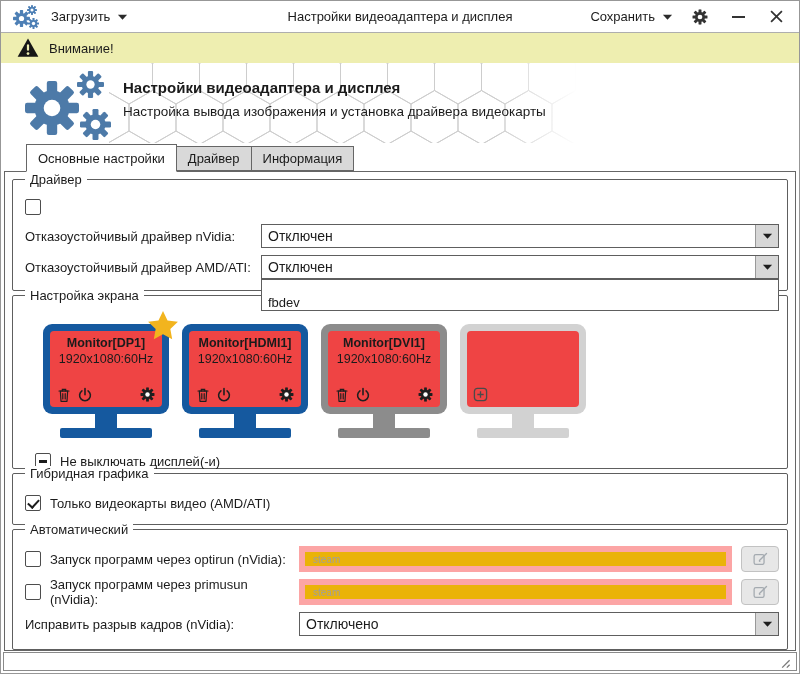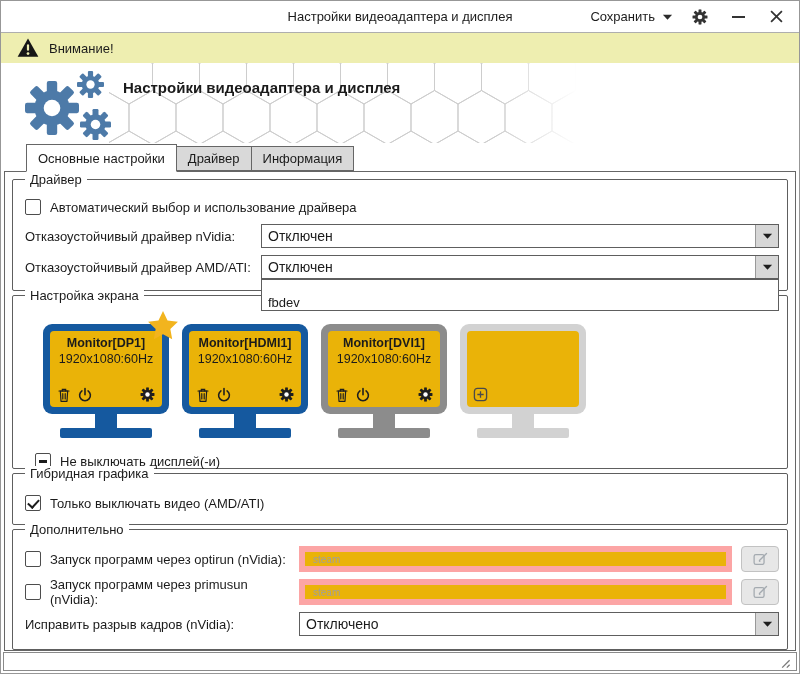--- a/index.html
+++ b/index.html
@@ -66,21 +66,21 @@
   .combo-wrap{ position:relative; display:flex; flex:1; }
   .ddlist{ position:absolute; top:100%; left:0; right:0; background:#fff; border:1px solid #5e5e5e;
            z-index:30; }
   .dditem{ font-size:13px; padding:15px 6px; height:22px; }
 
   
   .monitors{ display:flex; gap:13px; padding:12px 0 0 22px; height:130px; }
   .monitor{ position:relative; width:126px; }
   .mon-blue{ --mc:#15599f; } .mon-gray{ --mc:#8c8c8c; } .mon-light{ --mc:#d2d2d2; }
   .mon-body{ background:var(--mc); border-radius:9px; padding:7px; height:90px; }
-  .mon-inner{ background:#eab308; border-radius:4px; height:100%; padding:5px 6px 4px;
+  .mon-inner{ background:#ef4444; border-radius:4px; height:100%; padding:5px 6px 4px;
               display:flex; flex-direction:column; position:relative; }
   .mon-name{ font-size:12.5px; font-weight:700; text-align:center; }
   .mon-mode{ font-size:12.5px; text-align:center; margin-top:2px; }
   .mon-icons{ display:flex; align-items:center; gap:5px; margin-top:auto; color:#1f1f1f; }
   .mon-gear{ margin-left:auto; }
   .mon-neck{ width:22px; height:14px; background:var(--mc); margin:0 auto; }
   .mon-base{ width:92px; height:10px; background:var(--mc); margin:0 auto; border-radius:2px; }
   .primary-star{ position:absolute; top:-14px; right:-10px; color:#f2b41e; z-index:4; }
   .add-ic{ position:absolute; left:6px; bottom:5px; color:#4a4a4a; }
   .g2 .chk-row{ margin-top:8px; padding-left:14px; }
@@ -169,20 +169,33 @@
       <g stroke="currentColor" stroke-width="1.6" fill="none">
         <path d="M1 1l10 10M11 1L1 11"></path>
       </g>
     </symbol>
   </defs>
 </svg>
 
 <div class="window">
 
   <div class="titlebar">
+    <div class="tb-left">
+      <svg width="26" height="26" viewBox="0 0 26 26" style="color:#4d7fb5">
+        <use href="#sym-gear" x="0" y="6" width="17" height="17"></use>
+        <use href="#sym-gear" x="14" y="1" width="10" height="10"></use>
+        <use href="#sym-gear" x="15" y="14" width="11" height="11"></use>
+      </svg>
+      <div class="menu-btn">
+        <span>Загрузить</span>
+        <svg class="arrow-dn" viewBox="0 0 12 8">
+            <use href="#sym-arrow"></use>
+          </svg>
+      </div>
+    </div>
     <div class="tb-title">Настройки видеоадаптера и дисплея</div>
     <div class="tb-right">
       <div class="menu-btn">
         <span>Сохранить</span>
         <svg class="arrow-dn" viewBox="0 0 12 8">
             <use href="#sym-arrow"></use>
           </svg>
       </div>
       <div class="win-btn">
         <svg width="20" height="20" viewBox="0 0 26 26" style="color:#333">
@@ -247,20 +260,21 @@
         <polygon points="490,68 513.5,81.5 513.5,108.5 490,122 466.5,108.5 466.5,81.5" fill="none" stroke="#cdcdcd" stroke-width="1"></polygon>
       </svg>
     <div class="hex-fade-r"></div>
     <svg class="logo" width="92" height="72" viewBox="0 0 92 72">
       <use href="#sym-gear" x="0" y="12" width="54" height="54"></use>
       <use href="#sym-gear" x="52" y="2" width="27" height="27"></use>
       <use href="#sym-gear" x="55" y="40" width="31" height="31"></use>
     </svg>
     <div class="hd-text">
       <div class="hd-title">Настройки видеоадаптера и дисплея</div>
+      <div class="hd-sub">Настройка вывода изображения и установка драйвера видеокарты</div>
     </div>
   </div>
 
   <div class="tabs">
     <div class="tab active">
       <span>Основные настройки</span>
     </div>
     <div class="tab">
       <span>Драйвер</span>
     </div>
@@ -268,21 +282,20 @@
       <span>Информация</span>
     </div>
   </div>
 
   <div class="panel">
 
     <div class="group g1">
       <span class="legend">Драйвер</span>
       <div class="row chk-row">
         <span class="cb"></span>
-        <span class="lbl">Автоматический выбор и использование драйвера</span>
       </div>
       <div class="row field-row">
         <span class="field-label">Отказоустойчивый драйвер nVidia:</span>
         <div class="combo">
           <span class="combo-text">Отключен</span>
           <span class="combo-btn">
             <svg width="11" height="8" viewBox="0 0 12 8">
                 <use href="#sym-arrow"></use>
               </svg>
           </span>
@@ -395,26 +408,26 @@
       <div class="row chk-row">
         <span class="cb indet"></span>
         <span class="lbl">Не выключать дисплей(-и)</span>
       </div>
     </div>
 
     <div class="group g3">
       <span class="legend">Гибридная графика</span>
       <div class="row chk-row">
         <span class="cb checked"></span>
-        <span class="lbl">Только выключать видео (AMD/ATI)</span>
+        <span class="lbl">Только видеокарты видео (AMD/ATI)</span>
       </div>
     </div>
 
     <div class="group g4">
-      <span class="legend">Дополнительно</span>
+      <span class="legend">Автоматический</span>
 
       <div class="row xrow">
         <div class="chk-label-wrap">
           <span class="cb"></span>
           <span class="lbl">Запуск программ через optirun (nVidia):</span>
         </div>
         <input class="text-input" type="text" placeholder="steam" style="">
         <div class="edit-btn">
           <svg width="17" height="17" viewBox="0 0 24 24">
               <use href="#sym-pencil"></use>

